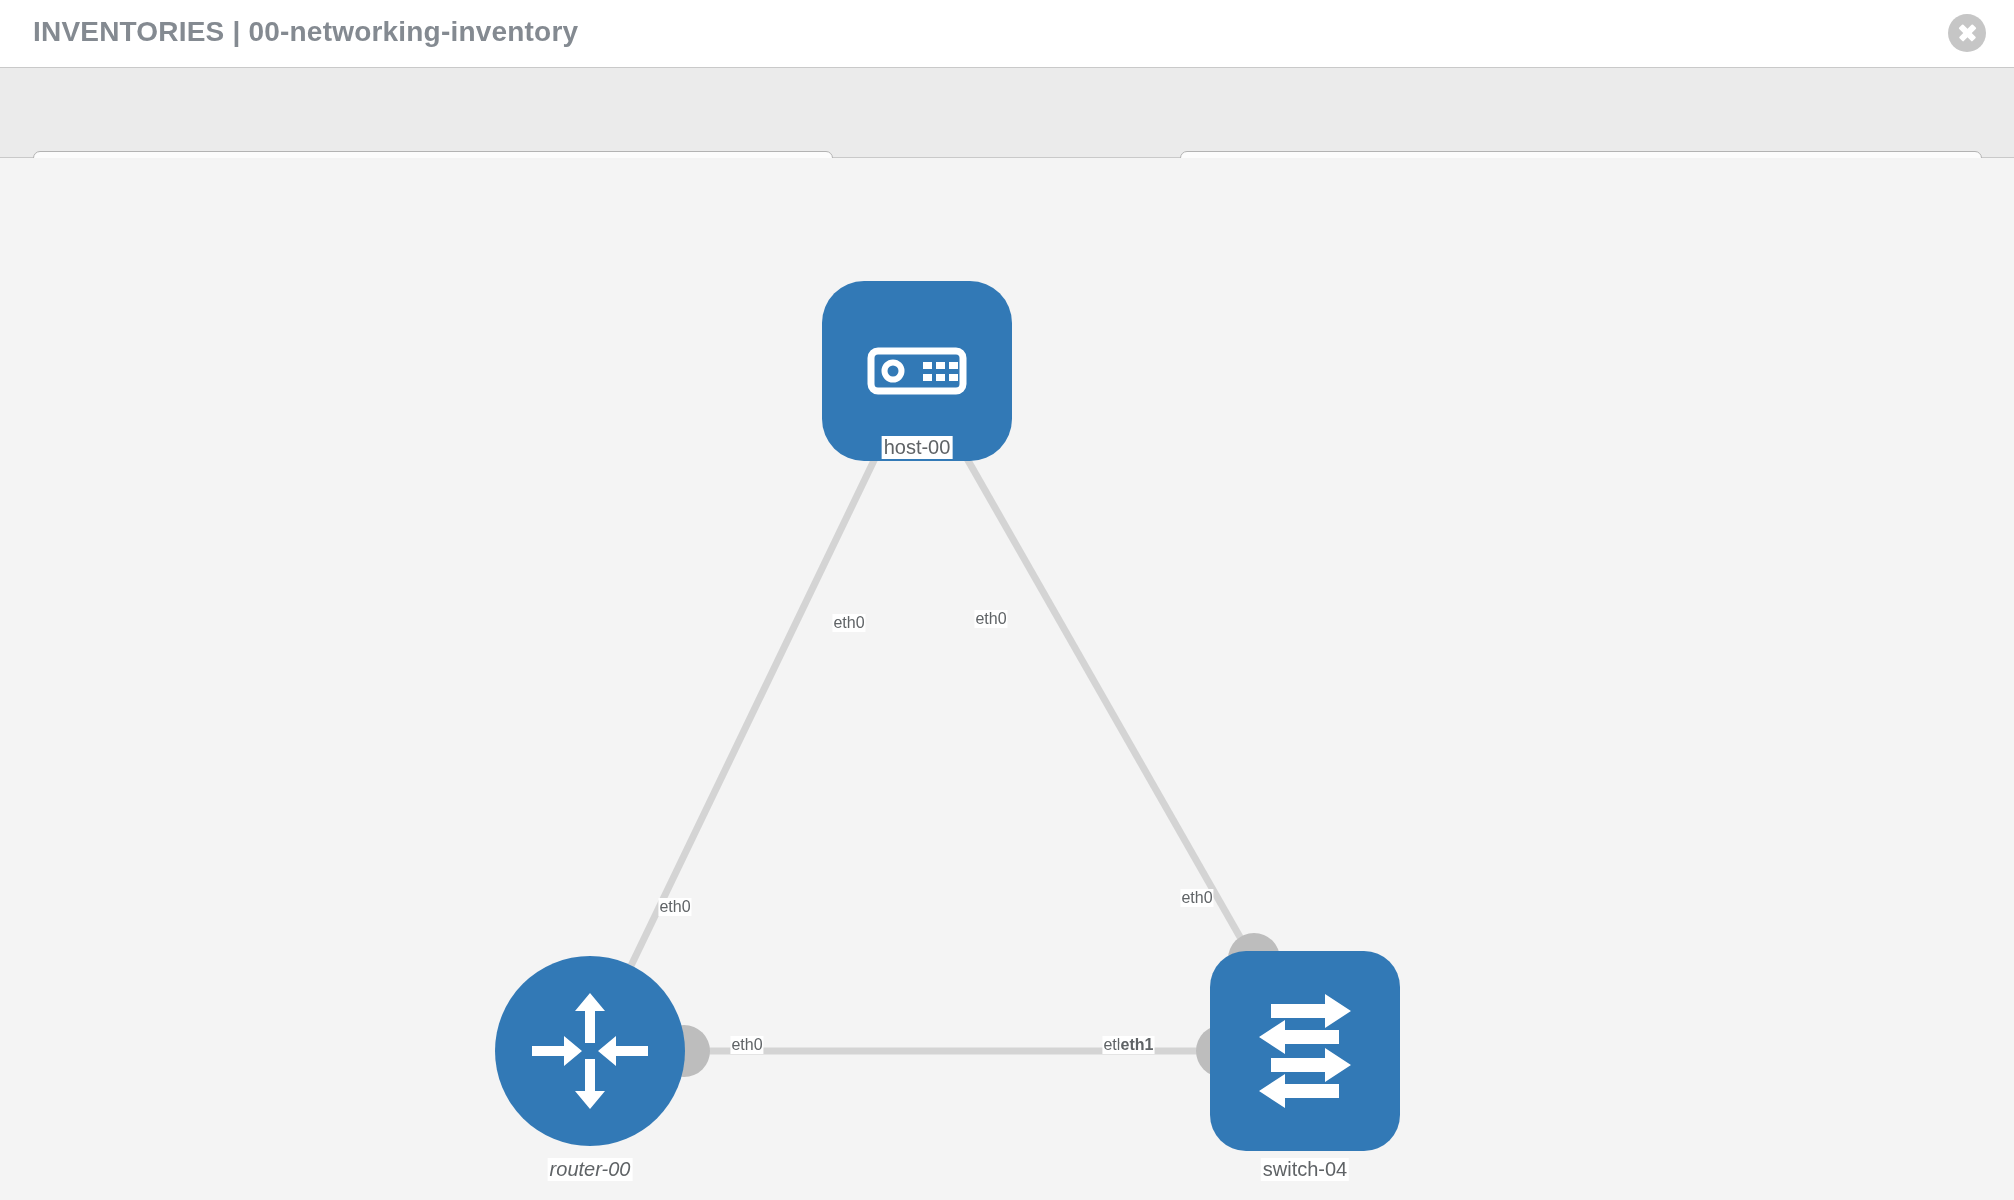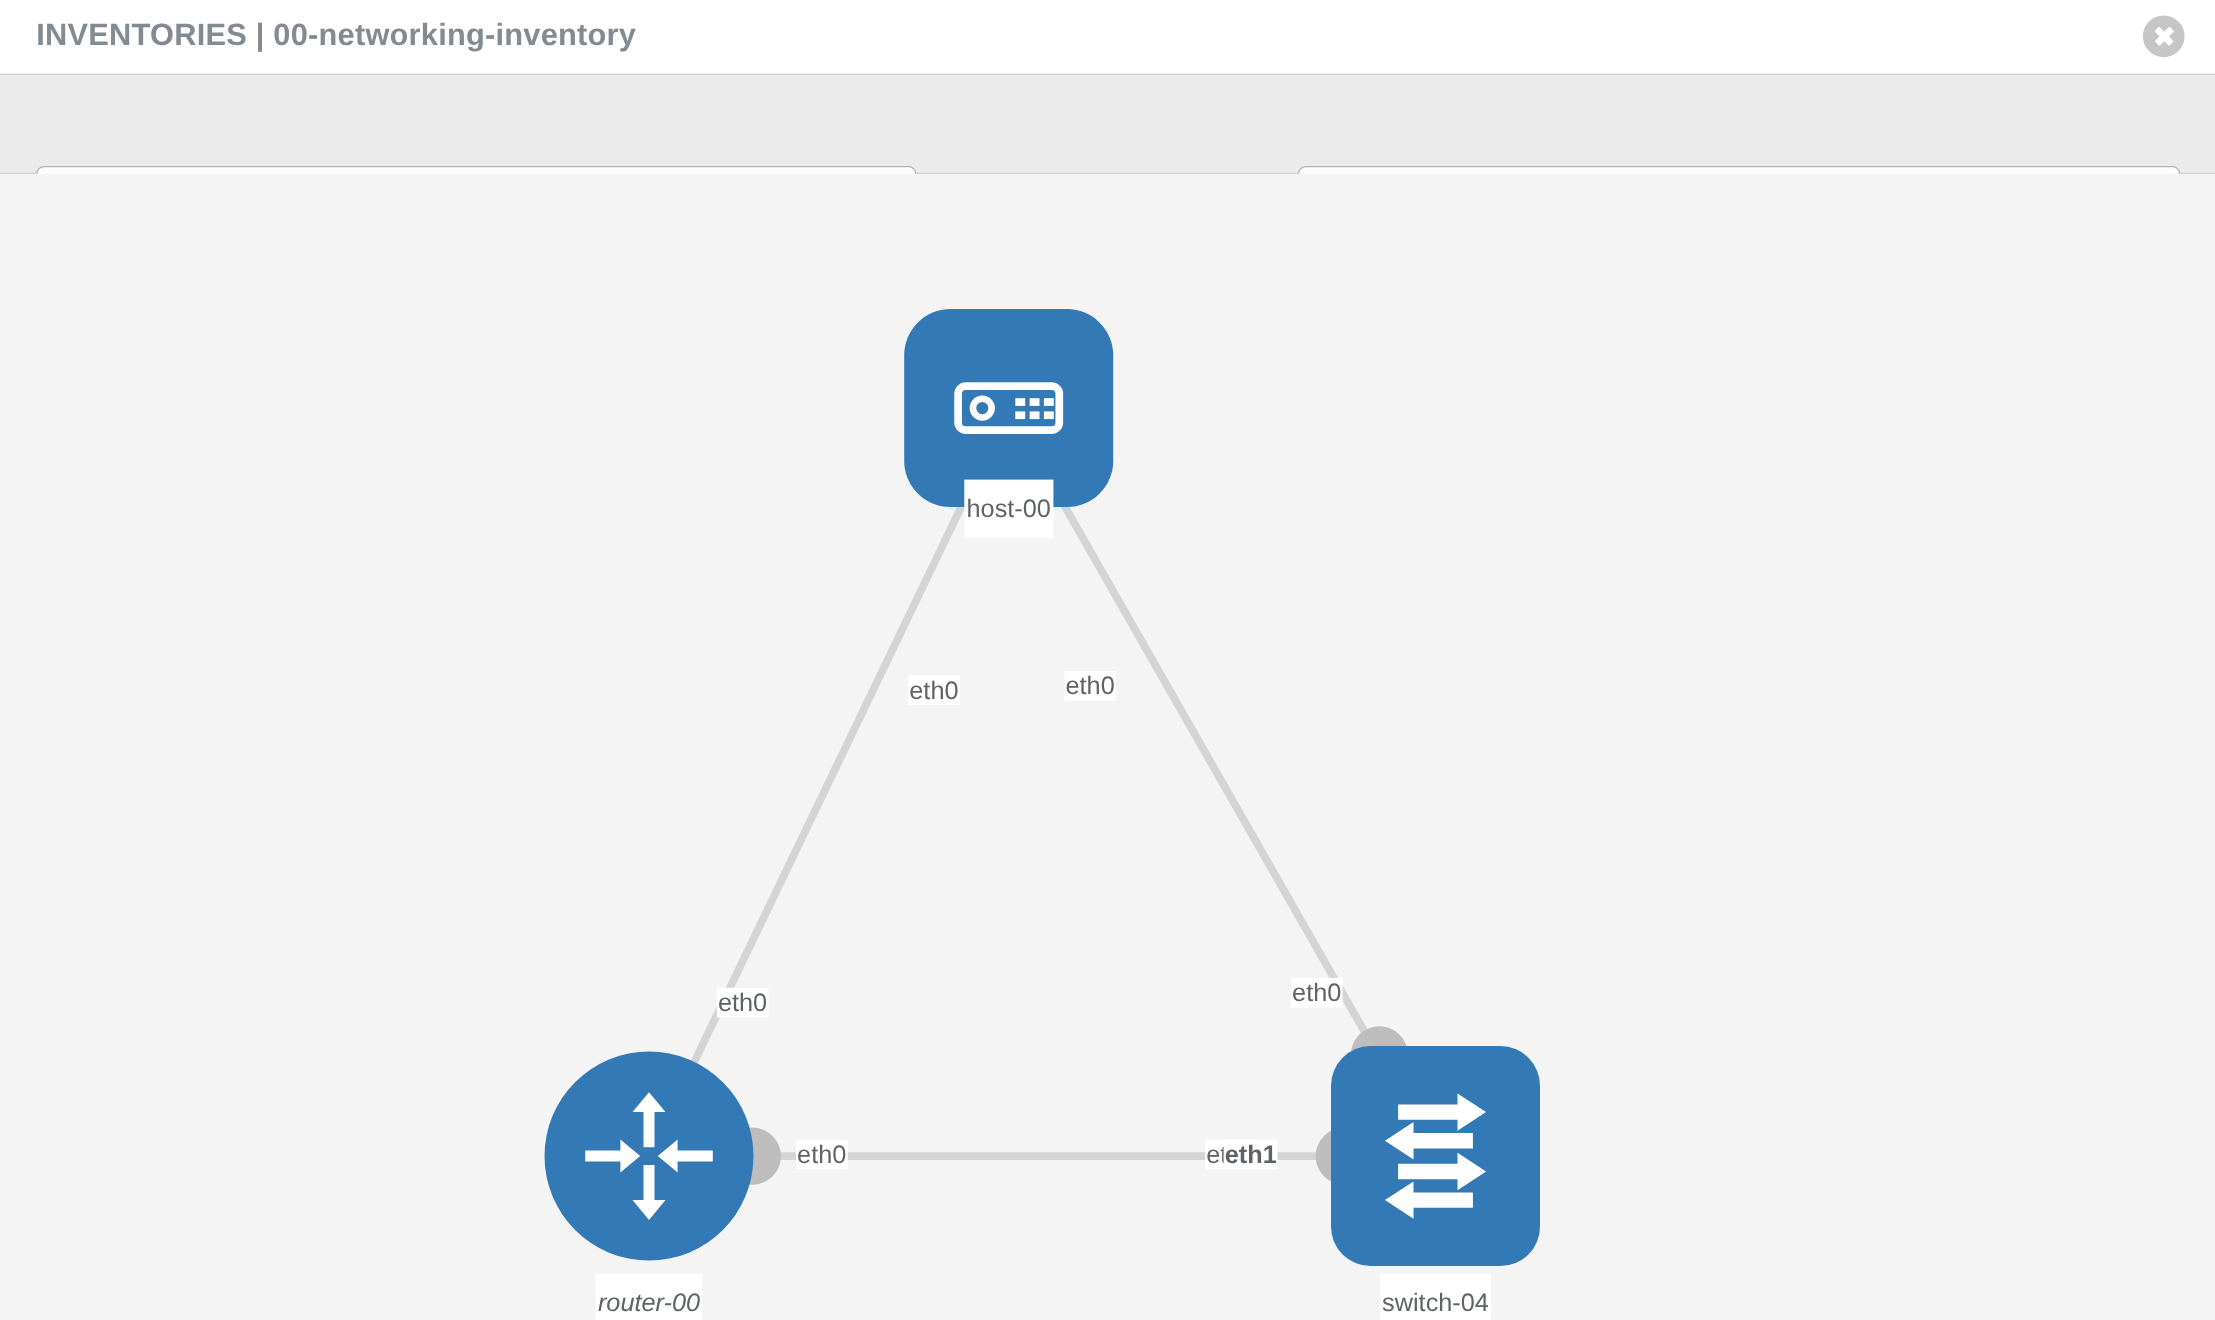--- a/index.html
+++ b/index.html
@@ -127,30 +127,30 @@
   .topo-svg {
     position: absolute;
     left: 0; top: 0;
     width: 2014px;
     height: 1042px;
   }
 
   
   .node-label {
     position: absolute;
-    font-size: 23px;
+    font-size: 20px;
     color: #5f6366;
     background: #ffffff;
     white-space: nowrap;
-    padding: 13px 2px;
+    padding: 0 2px;
     transform: translateX(-50%);
   }
   .iface-label {
     position: absolute;
-    font-size: 23px;
+    font-size: 16px;
     color: #5f6366;
     background: #ffffff;
     white-space: nowrap;
     padding: 0 1px;
     transform: translateX(-50%);
   }
 </style>
 </head>
 <body>
 

